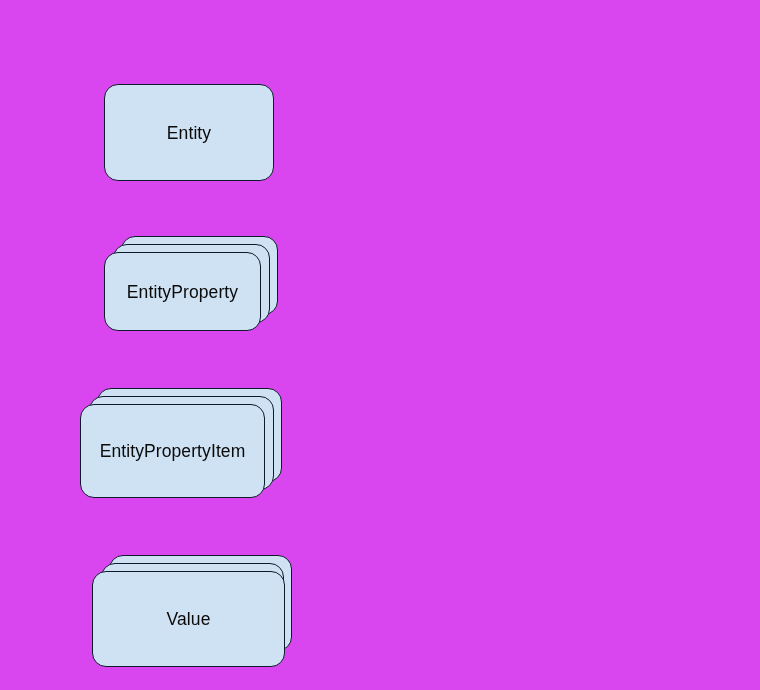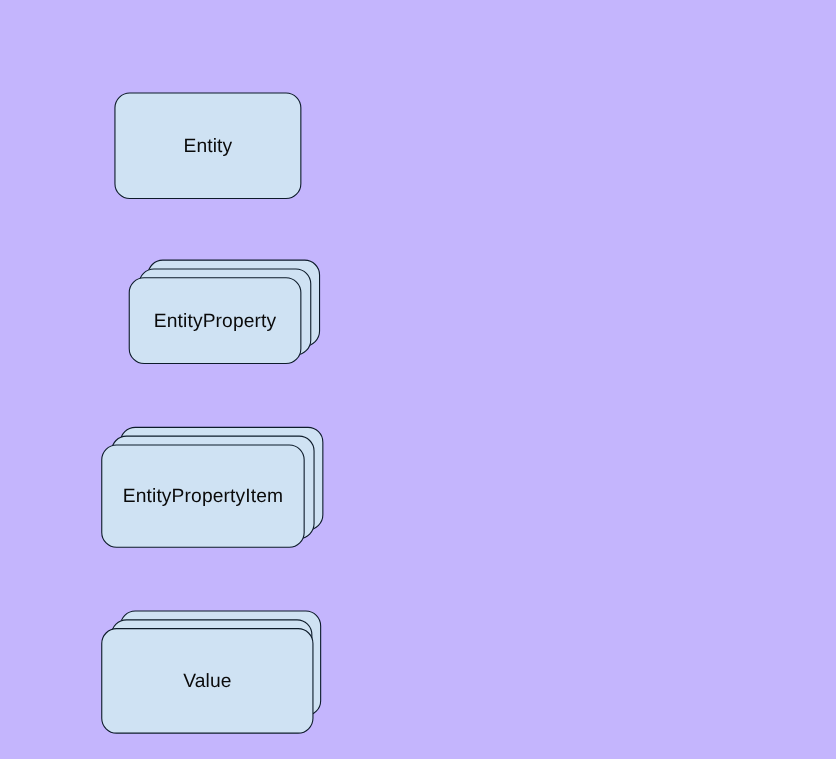--- a/index.html
+++ b/index.html
@@ -14,21 +14,21 @@
     overflow: hidden;
     font-family: "Liberation Sans", sans-serif;
   }
 
   #diagram-canvas {
     position: absolute;
     left: 0;
     top: 0;
     width: 760px;
     height: 690px;
-    background: #c4b5fd;
+    background: #d946ef;
   }
 
   
   .node-group {
     position: absolute;
   }
 
   .card {
     position: absolute;
     box-sizing: border-box;
@@ -62,29 +62,29 @@
 <body>
 
 <div id="diagram-canvas">
 
   <div class="node-group" style="left:104px; top:84px; width:190px; height:105px;">
     <div class="card layer-front" style="left:0px; top:0px; width:170px; height:97px;">
       <div class="card-label">Entity</div>
     </div>
   </div>
 
-  <div class="node-group" style="left:104px; top:236px; width:195px; height:110px;margin-left:13px;">
+  <div class="node-group" style="left:104px; top:236px; width:195px; height:110px;">
     <div class="card layer-back" style="left:17px; top:0px; width:157px; height:79px;"></div>
     <div class="card layer-middle" style="left:9px; top:8px; width:157px; height:79px;"></div>
     <div class="card layer-front" style="left:0px; top:16px; width:157px; height:79px;">
       <div class="card-label">EntityProperty</div>
     </div>
   </div>
 
-  <div class="node-group" style="left:92px; top:388px; width:215px; height:125px;">
+  <div class="node-group" style="left:80px; top:388px; width:215px; height:125px;">
     <div class="card layer-back" style="left:17px; top:0px; width:185px; height:94px;"></div>
     <div class="card layer-middle" style="left:9px; top:8px; width:185px; height:94px;"></div>
     <div class="card layer-front" style="left:0px; top:16px; width:185px; height:94px;">
       <div class="card-label">EntityPropertyItem</div>
     </div>
   </div>
 
   <div class="node-group" style="left:92px; top:555px; width:215px; height:130px;">
     <div class="card layer-back" style="left:17px; top:0px; width:183px; height:96px;"></div>
     <div class="card layer-middle" style="left:9px; top:8px; width:183px; height:96px;"></div>

